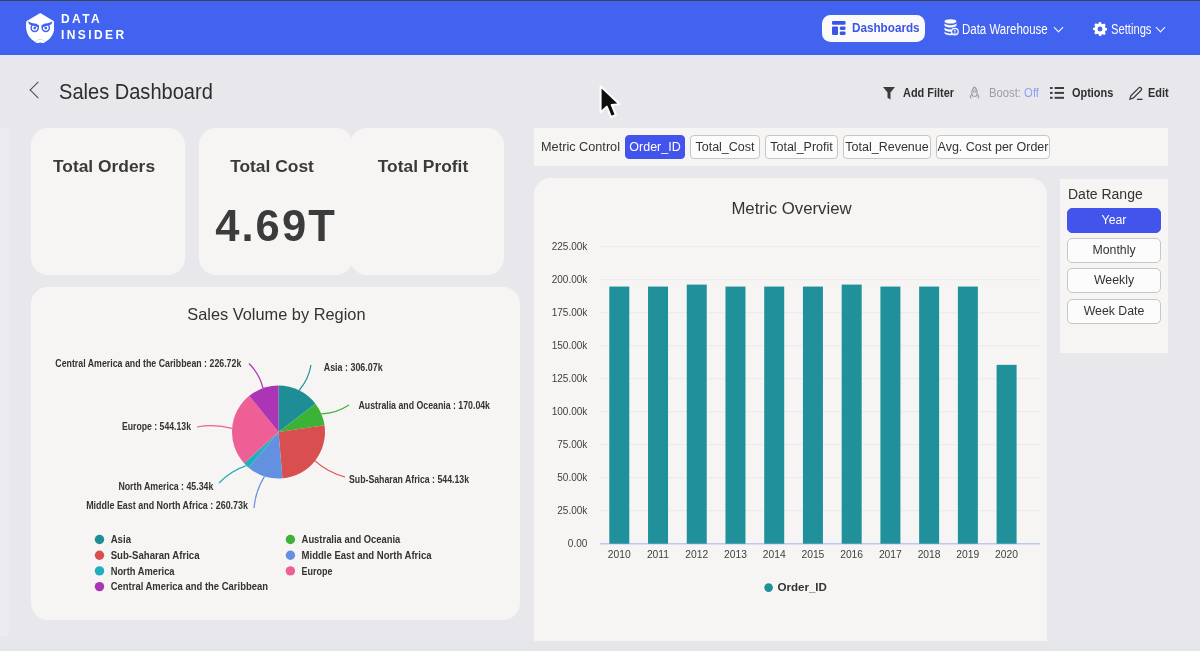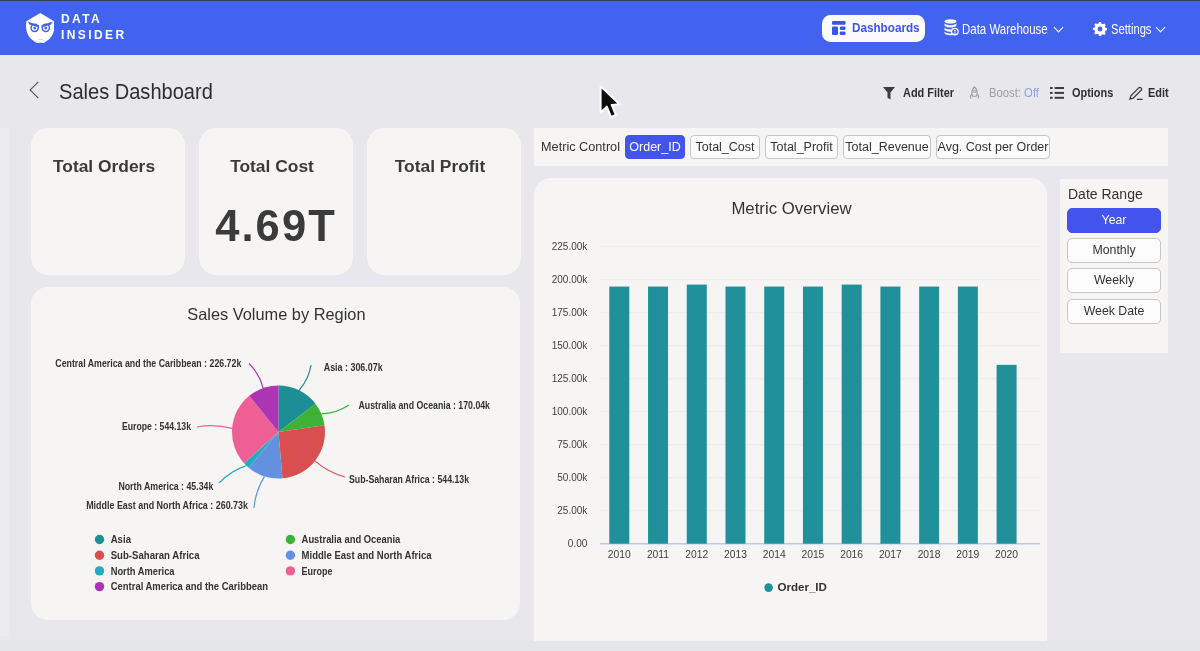--- a/index.html
+++ b/index.html
@@ -113,21 +113,21 @@
   </svg>
 <span class="act" style="left:1147.5px;">Edit</span>
 
 <div class="card stat" style="left:31px;">
     <div class="lab">Total Orders</div>
   </div>
 <div class="card stat" style="left:199px;">
     <div class="lab">Total Cost</div>
     <div class="val">4.69T</div>
   </div>
-<div class="card stat" style="left:367px;">
+<div class="card stat" style="left:350px;">
     <div class="lab">Total Profit</div>
   </div>
 
 <div class="card" style="left:31px; top:287px; width:489px; height:333px;">
   <svg id="pie" width="489" height="333" viewBox="0 0 489 333">
       <text x="245.4" y="32.9" font-size="16.5" fill="#333" text-anchor="middle" textLength="178.3" lengthAdjust="spacingAndGlyphs">Sales Volume by Region</text>
       <path d="M247.5 145 L247.5 98.5 A46.5 46.5 0 0 1 284.41078097832036 116.71848222654124 Z" fill="#1d8e96"></path>
       <path d="M247.5 145 L284.41078097832036 116.71848222654124 A46.5 46.5 0 0 1 293.51638594336646 138.31103709749084 Z" fill="#3cb336"></path>
       <path d="M247.5 145 L293.51638594336646 138.31103709749084 A46.5 46.5 0 0 1 251.44347548811118 191.3324832172275 Z" fill="#d94f4f"></path>
       <path d="M247.5 145 L251.44347548811118 191.3324832172275 A46.5 46.5 0 0 1 217.6774268742086 180.67722147472847 Z" fill="#6490e0"></path>

